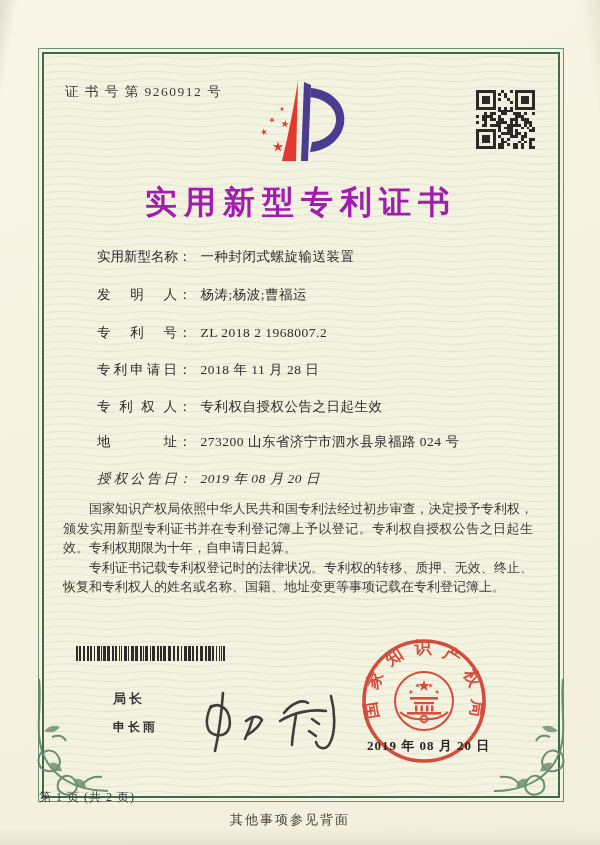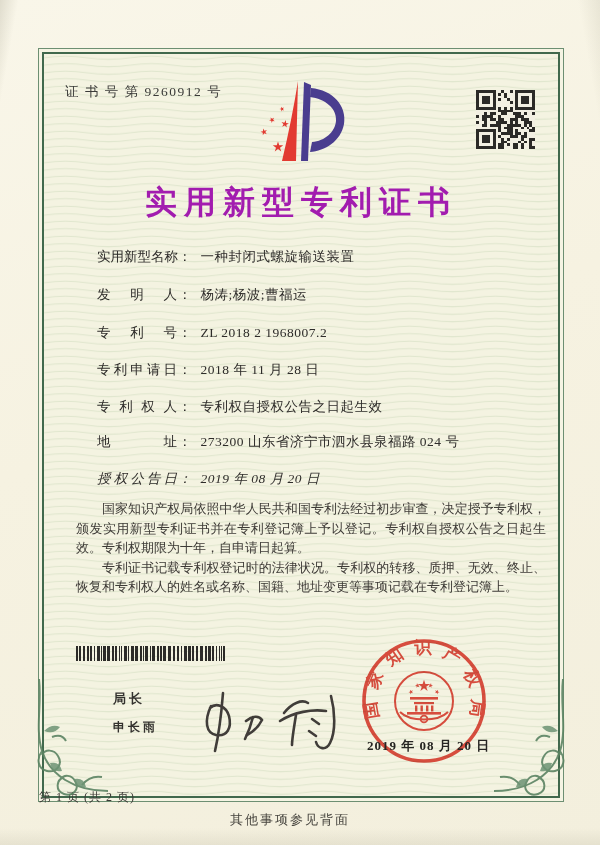--- a/index.html
+++ b/index.html
@@ -19,21 +19,21 @@
   .cert-no{left:26px;top:34px;font-size:13.5px;color:#3a3a38;letter-spacing:1.5px;}
   .title{left:0;top:132px;width:100%;text-align:center;font-size:32px;font-weight:bold;
     color:#a21caf;letter-spacing:7px;}
   .fields{left:26px;top:196px;width:474px;font-size:13.5px;color:#2e2c2a;}
   .frow{position:absolute;left:16px;width:100%;height:22px;white-space:nowrap;margin-left:16px;}
   .flabel{display:inline-block;width:80px;text-align:justify;text-align-last:justify;}
   .fcolon{margin-left:1px;}
   .fvalue{margin-left:9px;letter-spacing:.5px;}
   .fpair{position:absolute;top:0;white-space:nowrap;}
   .paras{left:24px;top:450px;width:470px;font-size:13px;line-height:19.5px;color:#3d3a36;
-    text-align:justify;margin-left:13px;}
+    text-align:justify;}
   .paras p{margin:0;text-indent:2em;}
   .sig-title{left:74px;top:641px;font-size:13px;font-weight:600;color:#33312e;letter-spacing:3px;}
   .sig-name{left:74px;top:670px;font-size:12px;font-weight:600;color:#33312e;letter-spacing:3px;}
   .seal-date{left:328px;top:688px;font-size:13px;font-weight:600;color:#262522;letter-spacing:1px;}
   .page-ind{left:0;top:740px;width:100%;text-align:left;font-size:12px;color:#3c3a36;letter-spacing:1px;}
   .back-note{position:absolute;left:0;top:811px;width:580px;text-align:center;font-size:13px;color:#46443e;letter-spacing:2px;}
   svg{display:block;}
 </style>
 </head>
 <body>

